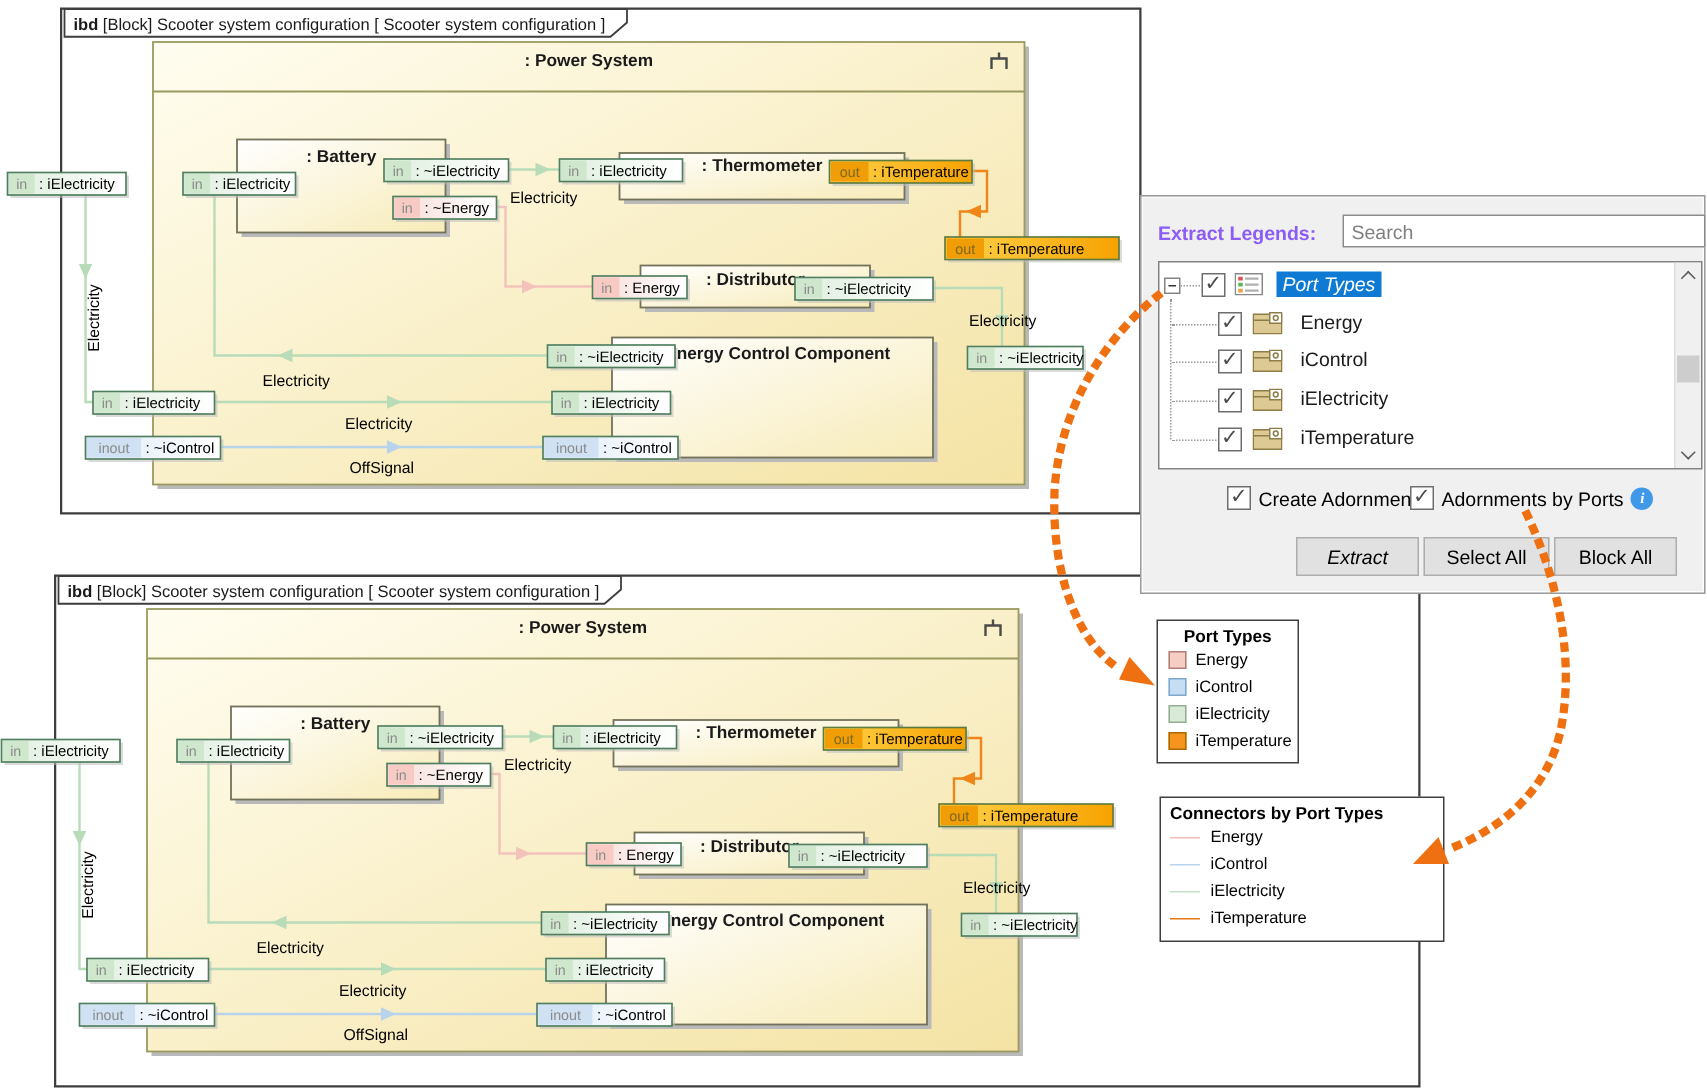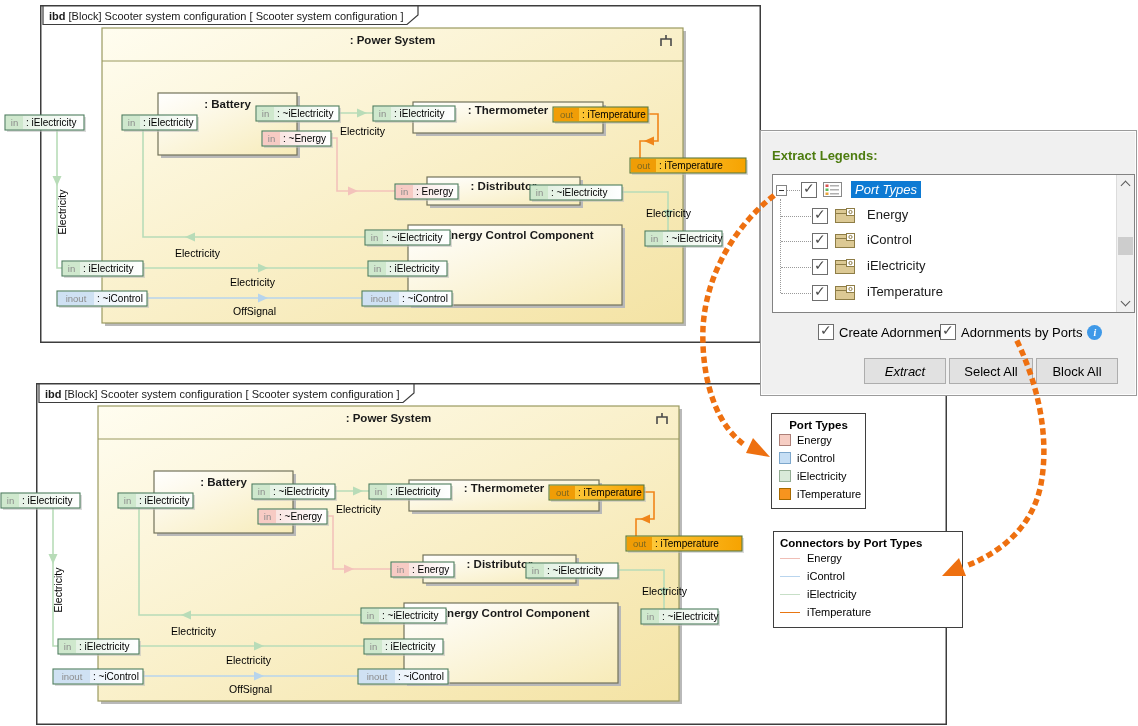--- a/index.html
+++ b/index.html
@@ -9,21 +9,21 @@
   svg.overlay{position:absolute;left:0;top:0;pointer-events:none;}
   
   .d-hdr{font-size:11px;fill:#1a1a1a;}
   .d-bt{font-size:11.5px;font-weight:bold;fill:#1a1a1a;}
   .d-pt{font-size:10px;fill:#000;}
   .d-pp{font-size:9.5px;}
   .d-cl{font-size:10.5px;fill:#000;}
   
   .panel{position:absolute;left:760px;top:130px;width:377px;height:266px;background:#f0f0f0;
          border:1px solid #9b9b9b;box-shadow:inset 0 0 0 1px #fdfdfd;box-sizing:border-box;}
-  .dlg-title{position:absolute;left:11px;top:17px;font-size:13px;font-weight:bold;color:#4d7c0f;}
+  .dlg-title{position:absolute;left:11px;top:17px;font-size:13px;font-weight:bold;color:#8b5cf6;}
   .dlg-search{position:absolute;left:134px;top:12px;width:230px;height:20px;border:1px solid #8a8a8a;
          font-family:"Liberation Sans",sans-serif;font-size:13px;padding:0 5px;color:#333;box-sizing:content-box;}
   .dlg-search::placeholder{color:#7f7f7f;}
   .tree{position:absolute;left:11px;top:43px;width:363px;height:139px;background:#fff;
         border:1px solid #828282;box-sizing:border-box;overflow:hidden;}
   .trow{position:absolute;left:0;height:20px;display:flex;align-items:center;font-size:13px;color:#1a1a1a;}
   .trow .lbl{white-space:nowrap;}
   .trow .lbl.sel{background:#0e7ad3;color:#fff;font-style:italic;padding:1px 4px;}
   .exp{position:absolute;width:9px;height:9px;background:#fff;border:1px solid #848484;box-sizing:content-box;}
   .exp::after{content:"";position:absolute;left:2px;top:4px;width:5px;height:1px;background:#333;}
@@ -457,20 +457,21 @@
         <rect x="19" y="288" width="90" height="15" fill="#bdbdbd" opacity="0.55"></rect>
         <rect x="17" y="286" width="90" height="15" fill="url(#d1-p-blue)" stroke="#4e7e5e" stroke-width="1.1"></rect>
         <rect x="18" y="287" width="36" height="13" fill="#cfe1f3"></rect>
         <text x="36" y="297" class="d-pp" text-anchor="middle" fill="#8b8b8b">inout</text>
         <text x="57" y="297" class="d-pt">: ~iControl</text>
       </g>
     </svg>
 
   <div class="panel">
     <div class="dlg-title">Extract Legends:</div>
+    <input class="dlg-search" type="text" placeholder="Search" style="">
     <div class="tree" id="tree">
         <div class="trow" style="top: 5px;">
           <span class="exp" style="position:absolute;left:3px;top:5px"></span>
           <span class="cb checked" style="position:absolute;left:28px;top:2px"></span>
           <span style="position:absolute;left:50px;top:2px"><svg width="19" height="15" viewBox="0 0 19 15">
               <rect x="0.5" y="0.5" width="18" height="14" fill="#fff" stroke="#888"></rect>
               <rect x="2.5" y="2.5" width="3" height="2.5" fill="#d9534f"></rect>
               <rect x="7" y="3" width="9" height="1.5" fill="#b0b0b0"></rect>
               <rect x="2.5" y="6.5" width="3" height="2.5" fill="#5cb85c"></rect>
               <rect x="7" y="7" width="9" height="1.5" fill="#b0b0b0"></rect>

